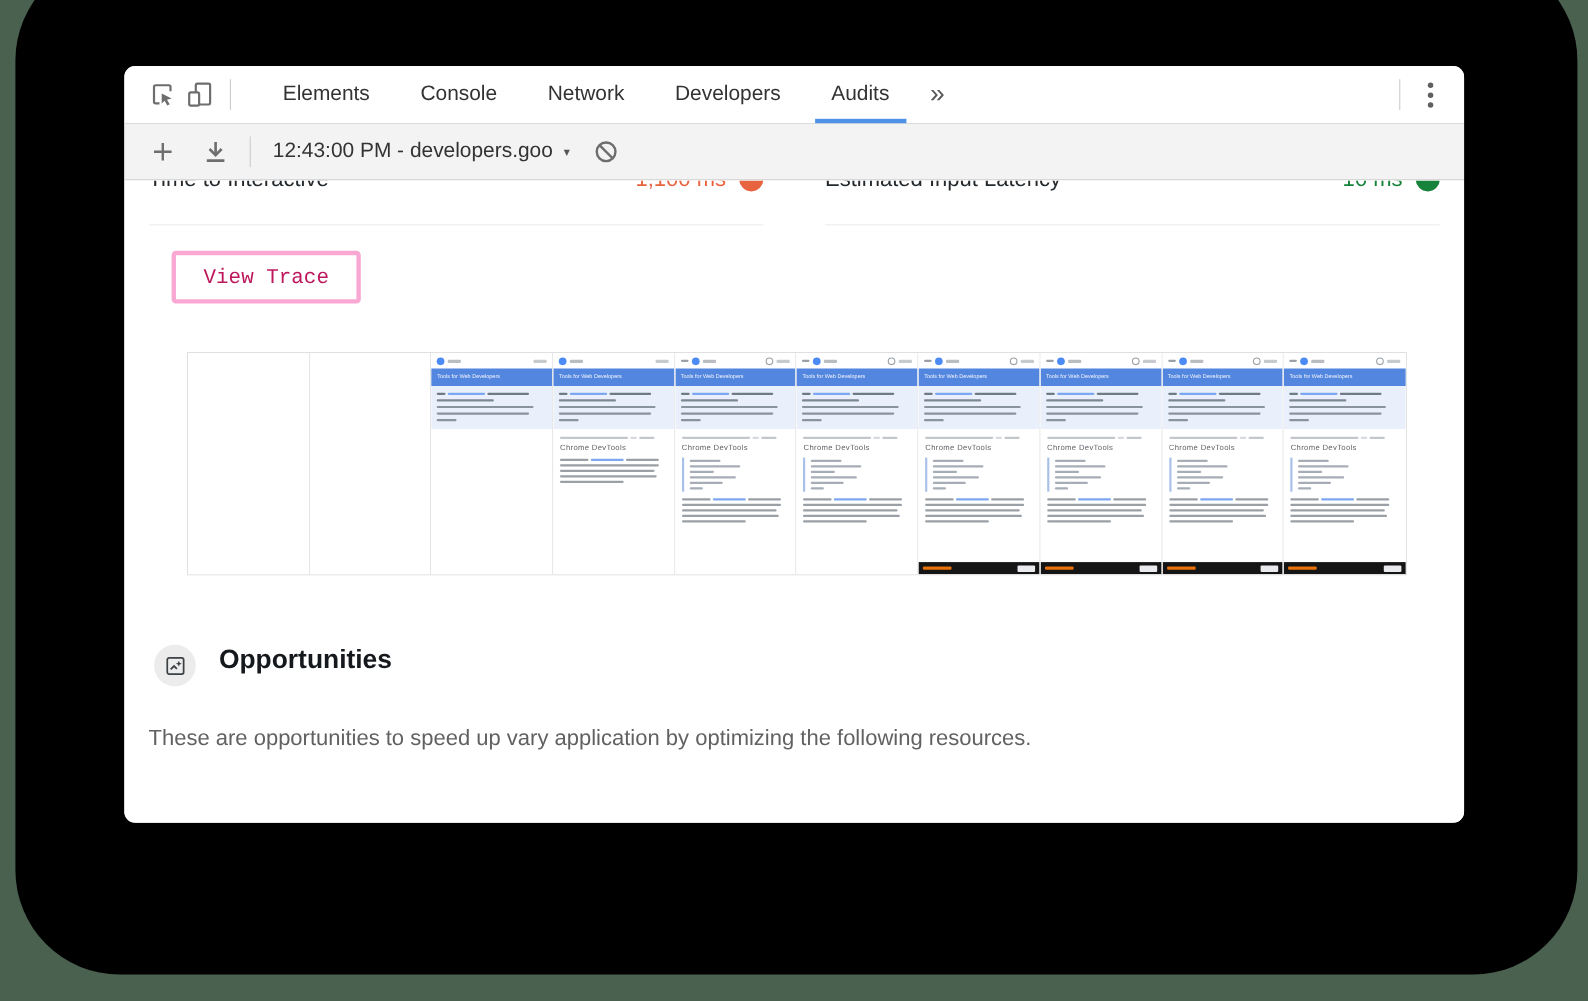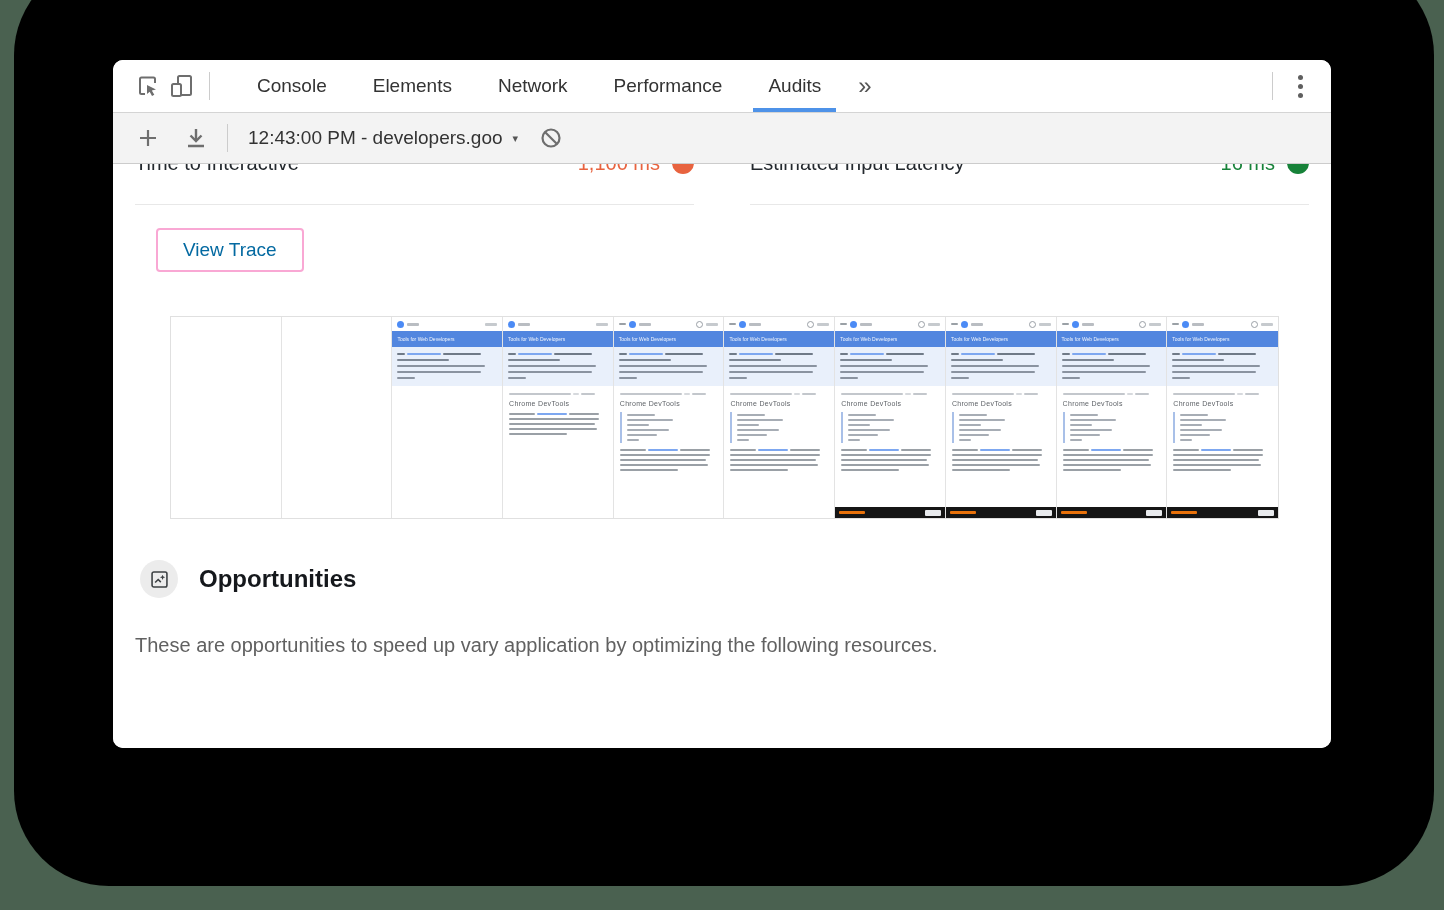--- a/index.html
+++ b/index.html
@@ -71,23 +71,23 @@
   .metric .m-label{flex:1;color:#24292e;}
   .metric .m-value{font-weight:400;}
   .metric .m-value.warning{color:var(--warning,#e8633f);}
   .metric .m-value.pass{color:var(--pass,#178239);}
   .status-dot{width:22px;height:22px;border-radius:50%;margin-left:12px;flex:0 0 auto;}
   .status-dot.warning{background:var(--warning,#e8633f);}
   .status-dot.pass{background:var(--pass,#178239);}
   
   .actions{display:flex;align-items:center;margin-top:23px;}
   .btn{
-    margin-left:21px;padding:9px 25px;font-size:19px;color:#0369a1;background:#fff;
-    border:2px solid #f9a8d4;border-radius:4px;cursor:pointer;
-    font-family:Liberation Sans, sans-serif;font-weight:500;
+    margin-left:21px;padding:9px 25px;font-size:19px;color:#be185d;background:#fff;
+    border:4px solid #f9a8d4;border-radius:4px;cursor:pointer;
+    font-family:Liberation Mono, monospace;font-weight:500;
   }
   .disclaimer{margin-left:auto;margin-right:16px;font-size:20px;color:#757575;}
   
   .filmstrip{
     margin:44px 30px 0 35px;height:201px;background:#fff;
     border:1px solid #e0e0e0;display:grid;grid-template-columns:repeat(10,1fr);
   }
   .frame{border-right:1px solid #e3e3e3;position:relative;overflow:hidden;background:#fff;}
   .frame:last-child{border-right:none;}
   .t-header{height:14px;display:flex;align-items:center;gap:3px;padding:0 5px;background:#fff;}
@@ -99,21 +99,21 @@
   .t-body{padding:7px 6px 0 6px;display:flex;flex-direction:column;}
   .t-heading{font-size:7px;color:#5f6368;margin-top:5px;letter-spacing:.3px;white-space:nowrap;overflow:hidden;}
   .t-list{margin-top:5px;border-left:2px solid #a9c0e8;padding:2px 0 2px 5px;display:flex;flex-direction:column;gap:3px;}
   .t-para{margin-top:6px;display:flex;flex-direction:column;gap:3px;}
   .t-cookie{
     position:absolute;left:0;right:0;bottom:0;height:11px;
     background:var(--thumb-cookie,#151515);display:flex;align-items:center;padding:0 4px;
   }
   .hline{display:flex;gap:2px;}
   
-  .opportunities{display:flex;align-items:center;gap:21px;margin-top:41px;margin-left:5px;}
+  .opportunities{display:flex;align-items:flex-start;gap:21px;margin-top:63px;margin-left:5px;}
   .opp-badge{
     width:38px;height:38px;border-radius:50%;background:#ececec;
     display:flex;align-items:center;justify-content:center;flex:0 0 auto;color:#3c4043;
   }
   .opp-title{font-size:24px;font-weight:700;color:#15181c;}
   .opp-desc{margin-top:36px;font-size:20px;color:#616161;}
 </style>
 </head>
 <body style="--page-bg: #4a6150; --accent: #4e92e8; --warning: #e8633f; --pass: #178239; --thumb-banner: #5286df; --thumb-hero: #e9f0fb; --thumb-cookie: #151515;">
 
@@ -130,24 +130,24 @@
       </svg>
     </div>
     <div class="tool-icon">
       <svg width="28" height="28" viewBox="0 0 28 28" fill="none" stroke="#6e6e6e" stroke-width="2">
         <rect x="10" y="4" width="13" height="19" rx="1.5"></rect>
         <rect x="4" y="12" width="9" height="12" rx="1.5" fill="#fff"></rect>
       </svg>
     </div>
     <div class="vsep"></div>
     <div class="tab-strip">
+        <div class="tab">Elements</div>
         <div class="tab">Console</div>
-        <div class="tab">Elements</div>
         <div class="tab">Network</div>
-        <div class="tab">Performance</div>
+        <div class="tab">Developers</div>
         <div class="tab active">Audits</div>
       </div>
     <div class="more-tabs">»</div>
     <div class="spacer"></div>
     <div class="vsep"></div>
     <div class="kebab">
         <i></i>
         <i></i>
         <i></i>
       </div>

